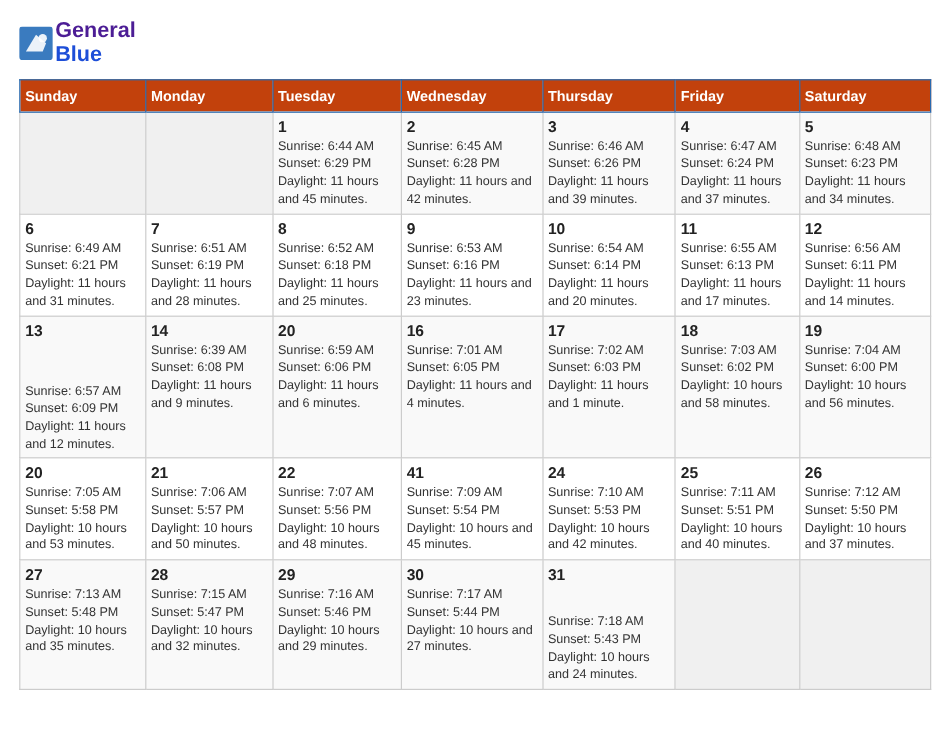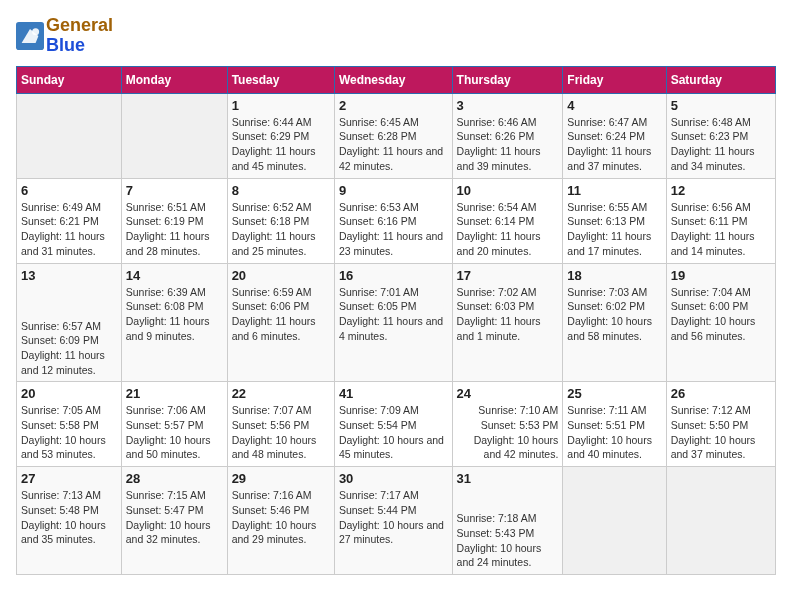--- a/index.html
+++ b/index.html
@@ -21,21 +21,21 @@
       align-items: center;
       gap: 0;
     }
     .logo-text {
       font-size: 18px;
       font-weight: bold;
       color: #333;
       line-height: 1.1;
     }
     .logo-text span {
-      color: #a16207;
+      color: #4c1d95;
     }
     .logo-icon {
       width: 28px;
       height: 28px;
       margin-right: 2px;
     }
     .title-block {
       text-align: right;
     }
     .month-title {
@@ -46,21 +46,21 @@
     .location {
       font-size: 15px;
       color: #444;
     }
     table {
       width: 100%;
       border-collapse: collapse;
       font-size: 11px;
     }
     thead tr th {
-      background-color: #be185d;
+      background-color: #c2410c;
       color: #fff;
       padding: 6px 4px;
       text-align: left;
       font-size: 12px;
       font-weight: bold;
       border: 1px solid #2a6aaf;
     }
     tbody tr td {
       border: 1px solid #ccc;
       vertical-align: top;
@@ -264,21 +264,21 @@
 Daylight: 10 hours and 48 minutes.</div>
         </td>
         <td>
           <span class="day-num">41</span>
           <div class="day-info" style="white-space: pre-line;">Sunrise: 7:09 AM
 Sunset: 5:54 PM
 Daylight: 10 hours and 45 minutes.</div>
         </td>
         <td>
           <span class="day-num">24</span>
-          <div class="day-info" style="white-space: pre-line; text-align: right;">Sunrise: 7:10 AM
+          <div class="day-info" style="white-space: pre-line;">Sunrise: 7:10 AM
 Sunset: 5:53 PM
 Daylight: 10 hours and 42 minutes.</div>
         </td>
         <td>
           <span class="day-num">25</span>
           <div class="day-info" style="white-space: pre-line;">Sunrise: 7:11 AM
 Sunset: 5:51 PM
 Daylight: 10 hours and 40 minutes.</div>
         </td>
         <td>

